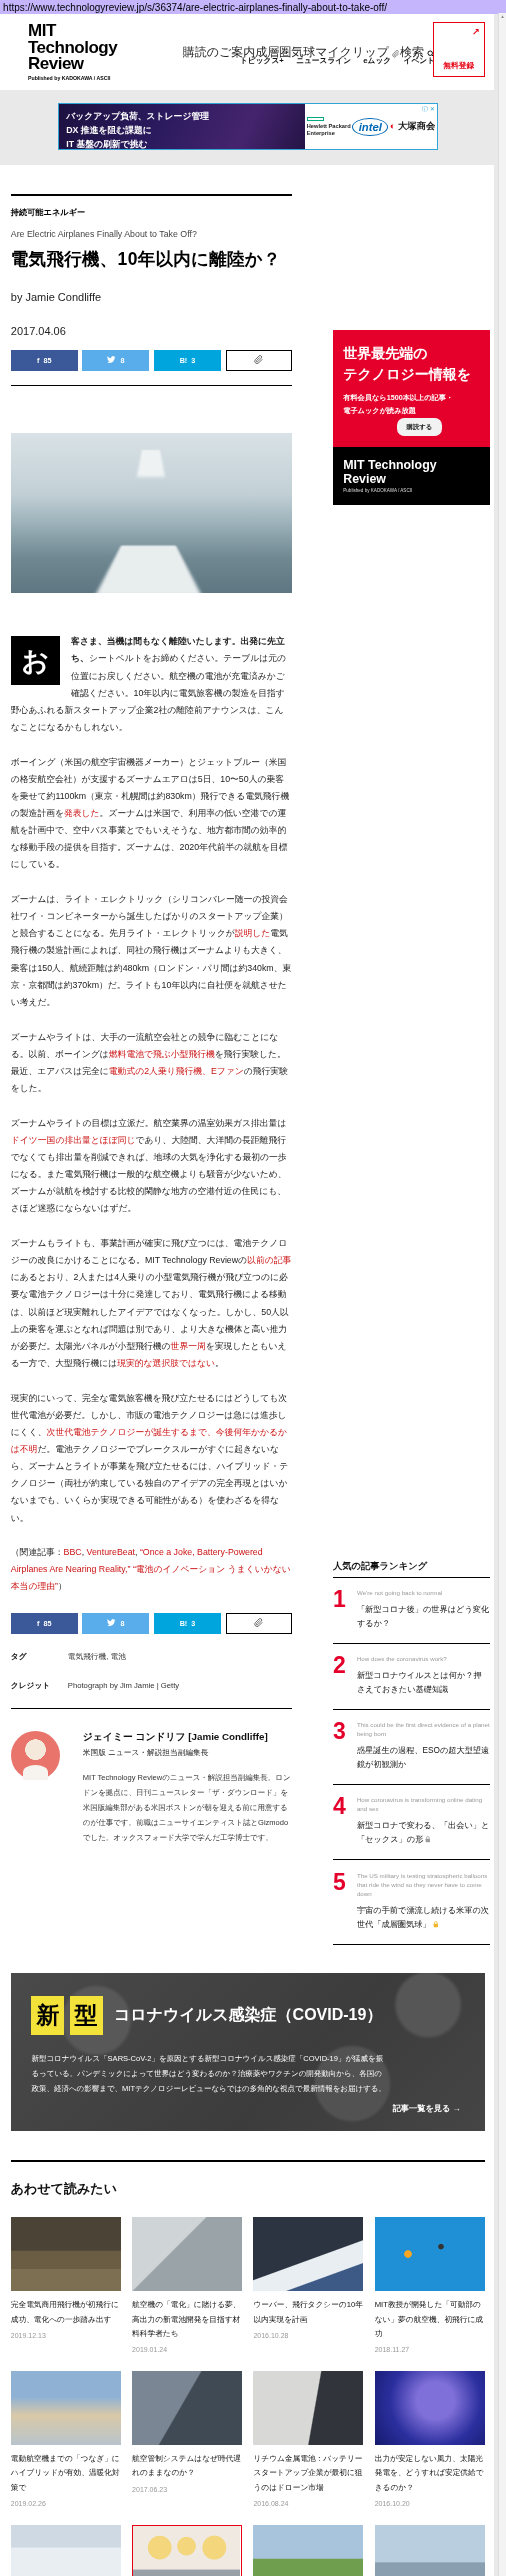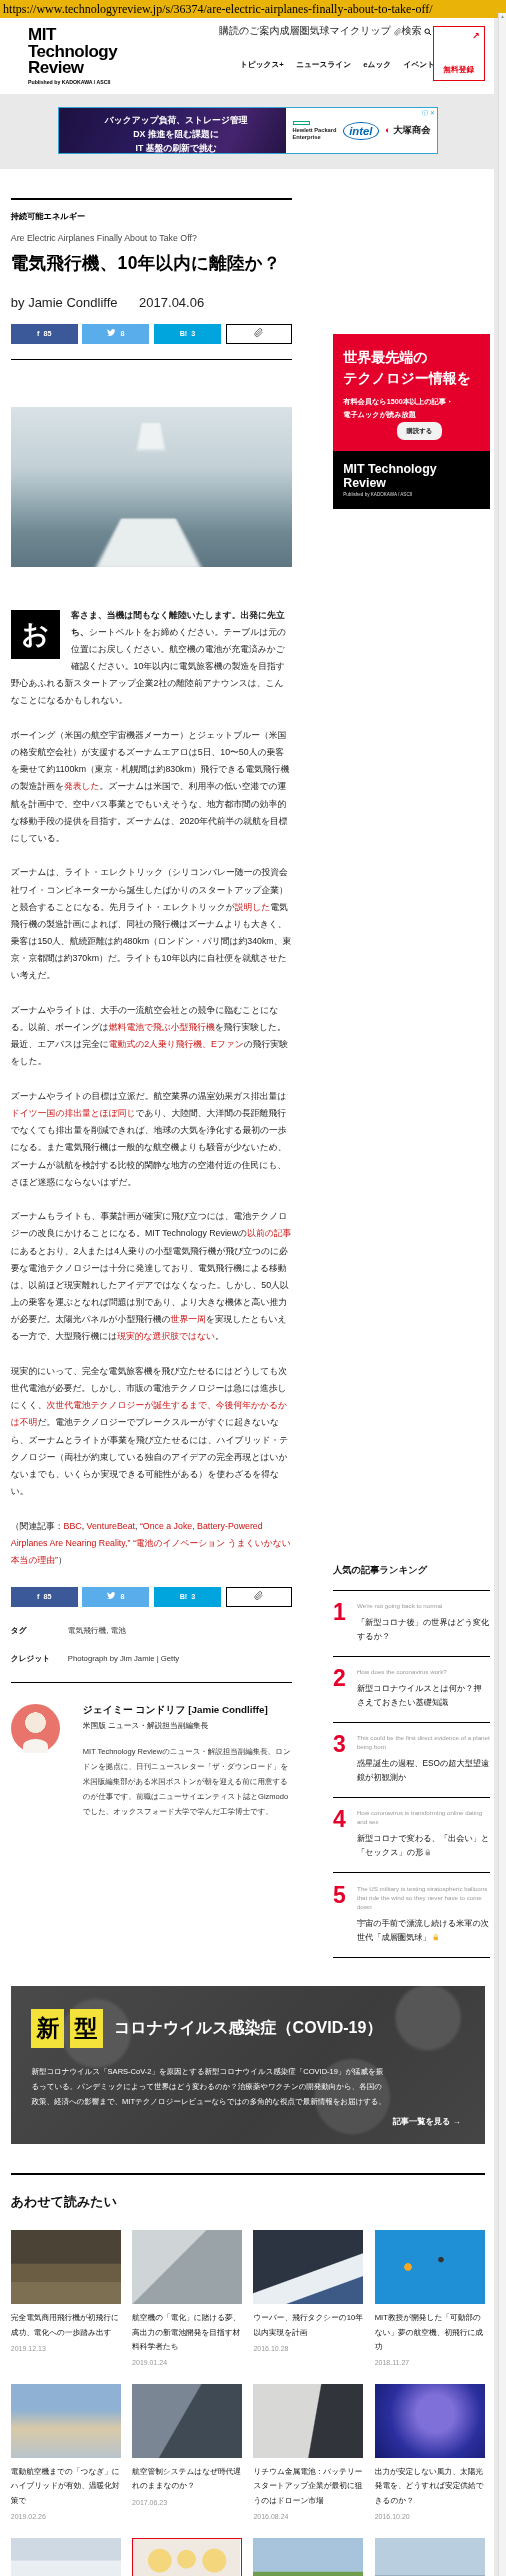--- a/index.html
+++ b/index.html
@@ -1,54 +1,54 @@
 <!DOCTYPE html>
 <html style="font-size:8.2px"><head>
 <meta charset="utf-8">
 <style>
   * { margin:0; padding:0; box-sizing:border-box; }
   body { background:#e9e9e9; font-family:"Liberation Sans","DejaVu Sans",sans-serif; color:#111; width:506px; position:relative; }
-  .urlbar { background:#eab308; padding:2.1px 3.1px 1px; font-size:12px; color:#000; font-family:Liberation Serif, serif; }
+  .urlbar { background:#c4b5fd; padding:2.1px 3.1px 1px; font-size:10px; color:#000; font-family:Liberation Sans, sans-serif; }
   
   .scrollbar { position:absolute; top:13.4px; right:0; bottom:0; width:8.2px; background:#f3f3f3; border-left:0.5px solid #ddd; z-index:50; }
   .scrollbar .arrow { height:8.2px; text-align:center; font-size:4.6px; color:#8a8a8a; line-height:8.2px; }
   
   .page { width:494px; background:#fff; }
   .header { position:relative; background:#fff; padding:9.3px 0 10.3px 28px; height:76px; }
   .logo { font-weight:800; font-size:17px; line-height:.95; letter-spacing:-0.5px; color:#000; }
   .logo-pub { font-size:5.2px; font-weight:bold; margin-top:3.1px; color:#000; }
-  .hnav { position:absolute; left:216px; right:59px; top:6px; display:flex; justify-content:center; font-size:10px; color:#222; }
+  .hnav { position:absolute; left:216px; right:59px; top:30px; display:flex; justify-content:flex-end; font-size:12px; color:#222; }
   .hnav2 { position:absolute; left:240px; right:59px; top:42px; display:flex; justify-content:space-between; font-size:7.7px; font-weight:bold; color:#111; }
   .hnav span, .hnav2 span { cursor:pointer; white-space:nowrap; }
   .icon-inline svg { vertical-align:-1.5px; }
   .register { position:absolute; right:9.3px; top:8.2px; width:52px; height:55px; border:1px solid #e60012; color:#e60012; background:#fff; font-size:7.7px; font-weight:bold; }
   .register .arr { position:absolute; top:3.1px; right:4.1px; font-size:9.3px; }
   .register .lbl { position:absolute; bottom:5.2px; left:0; right:0; text-align:center; }
   
   .adband { background:#e9e9e9; padding:13.4px 0 14.4px; }
   .adunit { width:380px; height:47px; margin-left:58px; border:1px solid #31a5d8; display:flex; background:#fff; position:relative; }
-  .adleft { width:227px; background:linear-gradient(115deg,#1d1140 0%,#2a1a5e 40%,#45246e 75%,#241445 100%); color:#fff; font-weight:bold; font-size:8.8px; line-height:1.6; padding:4.1px 0 0 7.2px;text-align:center; }
+  .adleft { width:246px; background:linear-gradient(115deg,#1d1140 0%,#2a1a5e 40%,#45246e 75%,#241445 100%); color:#fff; font-weight:bold; font-size:8.8px; line-height:1.6; padding:4.1px 0 0 7.2px; }
   .adright { flex:1; display:flex; align-items:center; justify-content:space-evenly; background:#fff; }
   .adctrl { position:absolute; top:1px; right:2.1px; color:#31a5d8; font-size:6.2px; }
   .hpe { font-size:5.7px; font-weight:bold; color:#222; line-height:1.2; }
   .hpe .bar { width:17.5px; height:4.1px; border:1px solid #01a982; margin-bottom:1.5px; }
   .intel { color:#0068b5; font-size:11.3px; font-weight:bold; font-style:italic; border:1px solid #0068b5; border-radius:50%; padding:2.1px 5.2px; }
   .otsuka { font-size:9.3px; font-weight:bold; color:#1a1a1a; }
   .otsuka .mark { color:#e60012; font-size:9.3px; }
   
   .content { padding:29px 4.1px 0 10.8px; display:flex; }
   .maincol { width:281px; }
   .sidecol { width:157px; margin-left:auto; }
   
   .art-topline { border-top:2.1px solid #000; padding-top:11.3px; }
   .category { font-size:8.2px; font-weight:bold; color:#000; }
   .title-en { font-size:8.8px; color:#444; margin-top:11.3px; }
   .title-ja { font-size:17.5px; font-weight:800; color:#000; margin-top:7.2px; letter-spacing:0.3px; }
   .lead { font-size:9px; line-height:1.95; color:#222; margin-top:14.4px; }
-  .byline { margin-top:20.6px; font-size:13px; color:#222; display:flex; gap:21.6px; }
+  .byline { margin-top:20.6px; font-size:11px; color:#222; display:flex; gap:21.6px;flex-direction:column; }
   .share { display:flex; gap:4.6px; margin-top:13.4px; }
   .sbtn { width:67px; height:20.6px; color:#fff; font-size:7.2px; display:flex; align-items:center; justify-content:center; gap:4.1px; font-weight:bold; cursor:pointer; }
   .sbtn.fb { background:#3b5998; }
   .sbtn.tw { background:#59adeb; }
   .sbtn.ht { background:#00a5de; }
   .sbtn.clip { background:#fff; border:1px solid #000; width:66px; }
   .thin-div { border-top:0.5px solid #000; margin-top:14.4px; }
   .hero { width:281px; height:160px; margin-top:47px;
     background:linear-gradient(180deg,#d9e2e6 0%,#c2d0d6 38%,#9fb4bc 55%,#6f8892 78%,#5d7681 100%); position:relative; overflow:hidden; }
   .hero:before { content:""; position:absolute; left:46%; top:8%; width:8%; height:18%; background:#eef2f3; filter:blur(1px); transform:perspective(31px) rotateX(28deg); }
@@ -75,21 +75,21 @@
   
   .promo { margin-top:136px; }
   .promo-red { background:#e4002b; color:#fff; padding:13.4px 10.3px 11.3px; }
   .promo-red .big { font-size:14px; font-weight:800; line-height:1.5; }
   .promo-red .sub { font-size:7.2px; font-weight:bold; margin-top:7.2px; line-height:1.8; }
   .promo-btn { display:inline-block; background:#f2f2f2; color:#222; font-size:6.4px; font-weight:bold; border-radius:7.2px; padding:3.1px 9.3px; margin-left:54px; cursor:pointer; }
   .promo-black { background:#000; color:#fff; padding:10.3px 10.3px 12.4px; }
   .promo-black .plogo { font-size:12.4px; font-weight:800; }
   .promo-black .ppub { font-size:4.6px; margin-top:2.1px; color:#ddd; }
   .ranking { margin-top:1055px; }
-  .rank-title { font-size:9.3px; font-weight:bold; padding-bottom:13px; border-bottom:0.5px solid #000; }
+  .rank-title { font-size:9.3px; font-weight:bold; padding-bottom:4px; border-bottom:0.5px solid #000; }
   .rank-item { display:flex; padding:10.3px 0 11.3px; border-bottom:0.5px solid #000; }
   .rank-num { width:24px; font-size:23px; font-weight:bold; color:#e4002b; line-height:1; flex:none; }
   .rank-en { font-size:6.2px; color:#9a9a9a; line-height:1.5; }
   .rank-ja { font-size:8.2px; color:#111; line-height:1.75; margin-top:5.2px; }
   .lock { display:inline-block; vertical-align:-0.5px; margin-left:2.1px; }
   
   .covid { margin:28px 4.1px 0 10.8px; width:474px; height:158px; padding:23px 20.6px 15.5px;
     background:radial-gradient(circle at 18% 30%,#585858 0 8%,transparent 9%),radial-gradient(circle at 72% 70%,#525252 0 10%,transparent 11%),radial-gradient(circle at 88% 20%,#565656 0 7%,transparent 8%),linear-gradient(135deg,#4a4a4a,#3c3c3c 60%,#454545); color:#fff; position:relative; }
   .covid-head { display:flex; align-items:center; gap:5.2px; }
   .covid-badge { width:33px; height:39px; background:#f3e23a; color:#000; font-size:23px; font-weight:800; display:flex; align-items:center; justify-content:center; }

